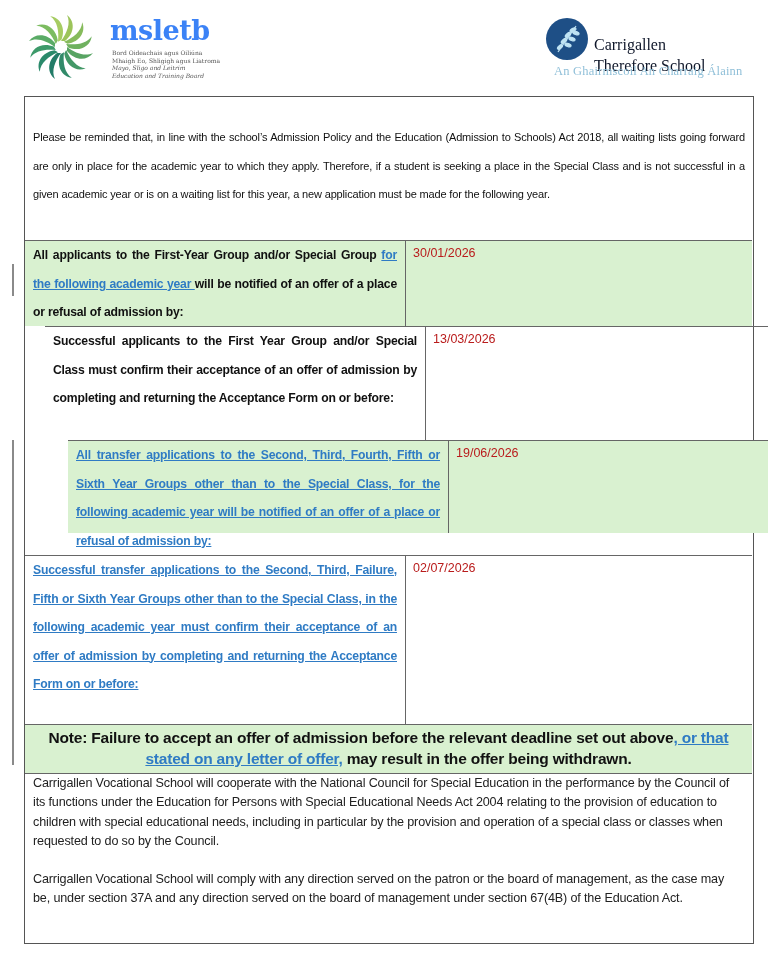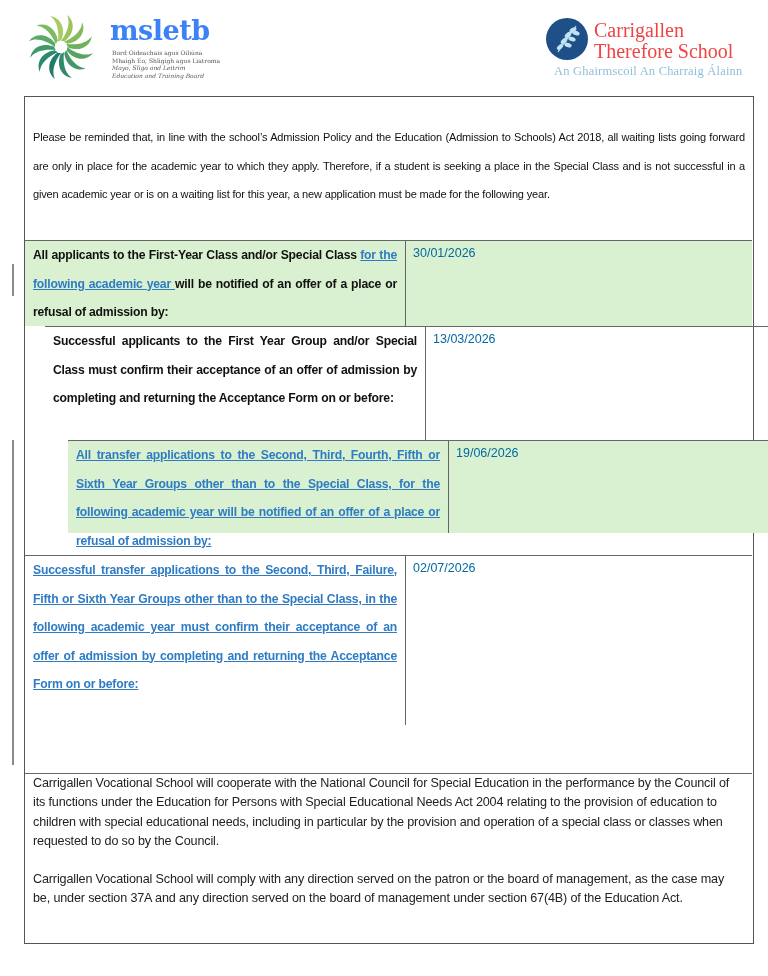--- a/index.html
+++ b/index.html
@@ -11,37 +11,37 @@
   .swirl { position: absolute; left: 0; top: 2px; width: 66px; height: 66px; }
   .msletb-word { position: absolute; left: 82px; top: 4px; font-family: "DejaVu Serif", serif;
                  font-weight: bold; font-size: 27px; color: #3b82f6; letter-spacing: -0.5px; line-height: 30px; }
   .msletb-sub { position: absolute; left: 84px; top: 37px; font-family: "DejaVu Serif", serif;
                 font-size: 6px; line-height: 7.5px; color: #555; white-space: nowrap; }
   .msletb-sub .it { font-style: italic; }
 
   .logo-right { position: absolute; left: 546px; top: 16px; width: 200px; height: 66px; }
   .school-emblem { position: absolute; left: 0; top: 2px; width: 42px; height: 42px; border-radius: 50%;
                    background: #1e4f86; }
-  .school-name { position: absolute; left: 48px; top: 4px; font-family: "Liberation Serif", serif;
-                 font-size: 20px; line-height: 21px; color: #ef4444; white-space: nowrap; }
+  .school-name { position: absolute; left: 48px; top: 18px; font-family: "Liberation Serif", serif;
+                 font-size: 16px; line-height: 21px; color: #0f172a; white-space: nowrap; }
   .school-irish { position: absolute; left: 8px; top: 48px; font-family: "Liberation Serif", serif;
                   font-size: 12.5px; color: #8fbfd8; white-space: nowrap; letter-spacing: 0.2px; text-align: center; }
 
   
   .doc-box { position: absolute; left: 24px; top: 96px; width: 730px; height: 848px;
              border: 1.5px solid #555; box-sizing: border-box; }
   .intro { position: absolute; left: 8px; top: 26px; width: 712px; font-weight: normal;
            font-size: 11px; line-height: 28.5px; text-align: justify; font-family: "Liberation Sans Narrow", "Liberation Sans", sans-serif; letter-spacing: -0.15px; }
 
   .row { position: absolute; left: 0; width: 727px; box-sizing: border-box; border-top: 1.5px solid #666; }
   .row.green { background: #d9f1d0; }
   .row .cell-left { position: absolute; left: 8px; top: 0; width: 364px; font-weight: bold; font-size: 12.2px;
                     line-height: 28.5px; text-align: justify; text-align-last: left; letter-spacing: -0.2px; }
   .row .divider { position: absolute; left: 380px; top: 0; bottom: 0; border-left: 1.2px solid #666; }
-  .row .cell-right { position: absolute; left: 388px; top: 2px; font-size: 12.5px; line-height: 20px; color: #0369a1; }
+  .row .cell-right { position: absolute; left: 388px; top: 2px; font-size: 12.5px; line-height: 20px; color: #b91c1c; }
   .link { color: #2f7bc4; text-decoration: underline; text-decoration-color: #2f7bc4; }
 
   .note { position: absolute; left: 0; width: 727px; top: 627px; height: 49px; background: #d9f1d0;
           border-top: 1.5px solid #666; box-sizing: border-box; text-align: center;
           font-weight: bold; font-size: 15.5px; line-height: 21px; padding-top: 2px; letter-spacing: -0.2px; }
   .para-block { position: absolute; left: 0; top: 676px; width: 727px; border-top: 1.5px solid #666;
                 box-sizing: border-box; padding: 0 10px 0 8px; font-size: 12.6px; line-height: 19.3px; color: #222; letter-spacing: -0.15px; }
   .para-block p { margin: 0 0 19px 0; }
 
   .change-bar { position: absolute; left: 12px; width: 2px; background: #8a8a8a; }
@@ -97,21 +97,21 @@
   <div class="school-irish">An Ghairmscoil An Charraig Álainn</div>
 </div>
 
 <div class="change-bar" style="top:264px; height:32px;"></div>
 <div class="change-bar" style="top:440px; height:325px;"></div>
 
 <div class="doc-box">
   <div class="intro">Please be reminded that, in line with the school’s Admission Policy and the Education (Admission to Schools) Act 2018, all waiting lists going forward are only in place for the academic year to which they apply. Therefore, if a student is seeking a place in the Special Class and is not successful in a given academic year or is on a waiting list for this year, a new application must be made for the following year.</div>
 
   <div class="row green" style="top:143px; height:86px;">
-    <div class="cell-left"><span>All applicants to the First-Year Class and/or Special Class </span><span class="link">for the following academic year </span><span>will be notified of an offer of a place or refusal of admission by:</span></div>
+    <div class="cell-left"><span>All applicants to the First-Year Group and/or Special Group </span><span class="link">for the following academic year </span><span>will be notified of an offer of a place or refusal of admission by:</span></div>
     <div class="divider"></div>
     <div class="cell-right">30/01/2026</div>
   </div>
 
   <div class="row" style="top:229px; height:114px;margin-left:20px;">
     <div class="cell-left"><span>Successful applicants to the First Year Group and/or Special Class must confirm their acceptance of an offer of admission by completing and returning the Acceptance Form on or before:</span></div>
     <div class="divider"></div>
     <div class="cell-right">13/03/2026</div>
   </div>
 
@@ -120,18 +120,19 @@
     <div class="divider"></div>
     <div class="cell-right">19/06/2026</div>
   </div>
 
   <div class="row" style="top:458px; height:170px;">
     <div class="cell-left"><span class="link">Successful transfer applications to the Second, Third, Failure, Fifth or Sixth Year Groups other than to the Special Class, in the following academic year must confirm their acceptance of an offer of admission by completing and returning the Acceptance Form on or before:</span></div>
     <div class="divider"></div>
     <div class="cell-right">02/07/2026</div>
   </div>
 
+  <div class="note"><span>Note: Failure to accept an offer of admission before the relevant deadline set out above</span><span class="link">, or that stated on any letter of offer,</span><span> may result in the offer being withdrawn.</span></div>
 
   <div class="para-block">
     <p>Carrigallen Vocational School will cooperate with the National Council for Special Education in the performance by the Council of its functions under the Education for Persons with Special Educational Needs Act 2004 relating to the provision of education to children with special educational needs, including in particular by the provision and operation of a special class or classes when requested to do so by the Council.</p>
     <p>Carrigallen Vocational School will comply with any direction served on the patron or the board of management, as the case may be, under section 37A and any direction served on the board of management under section 67(4B) of the Education Act.</p>
   </div>
 </div>
 
 </body></html>

